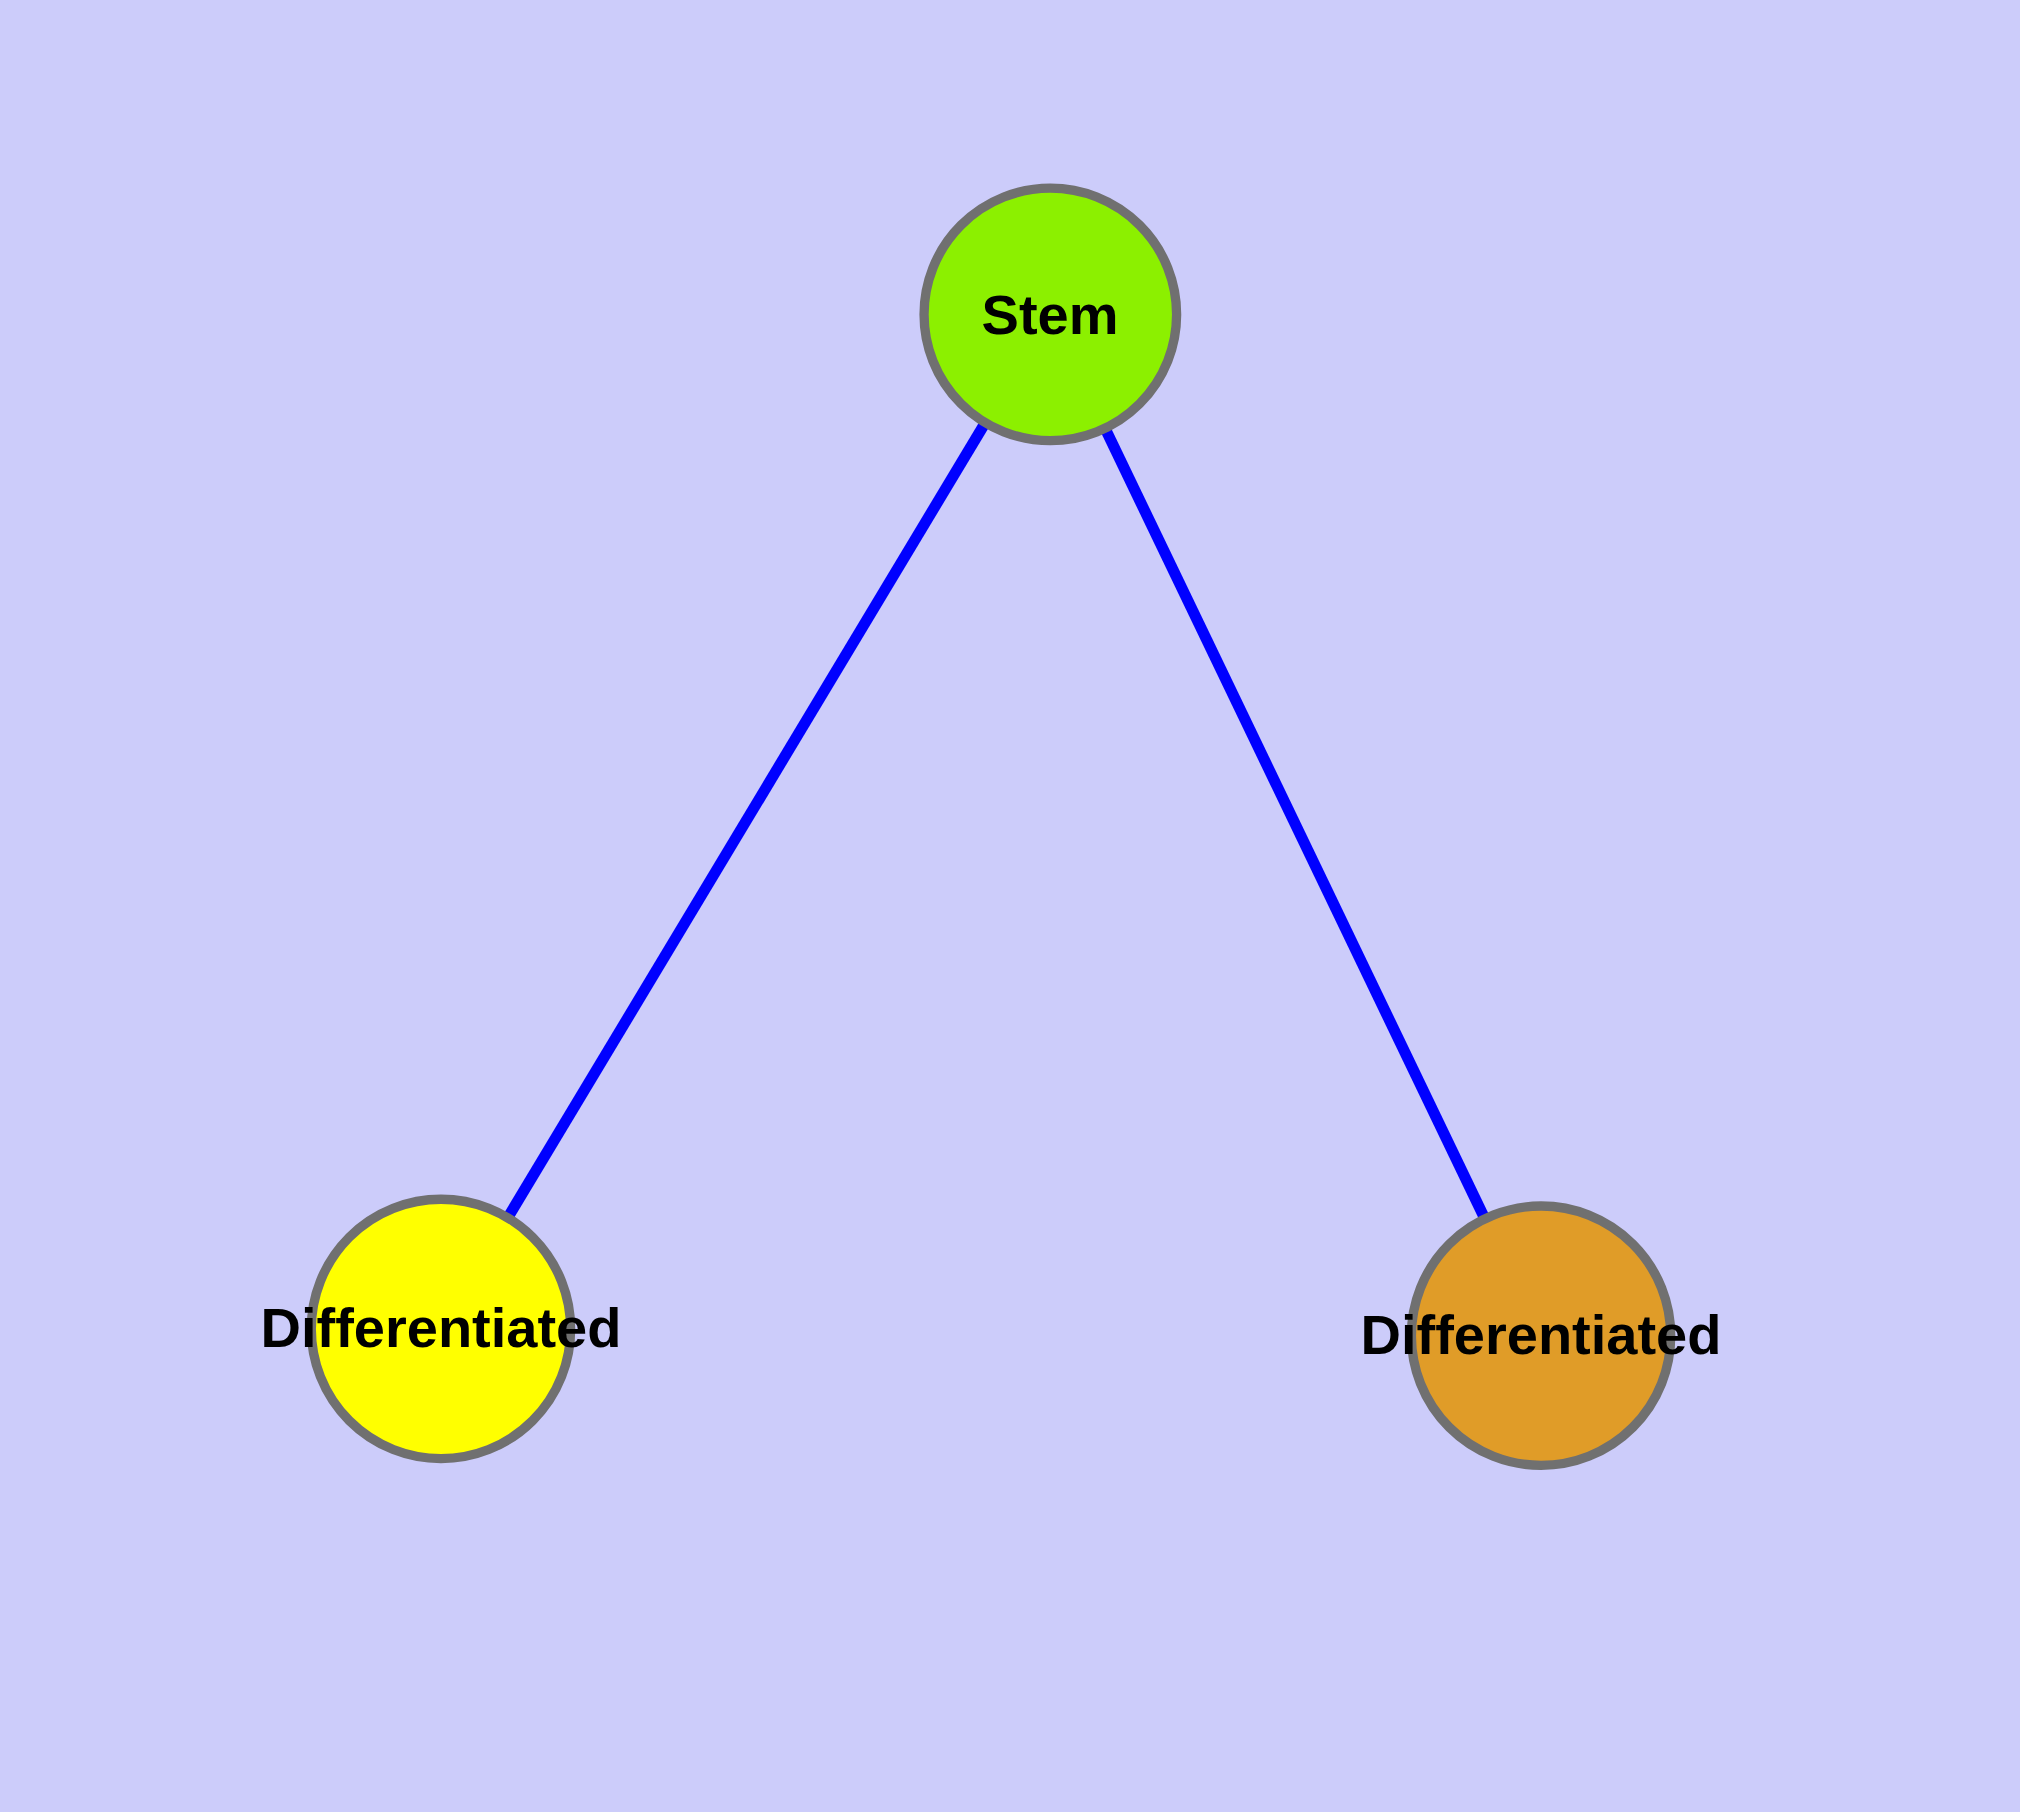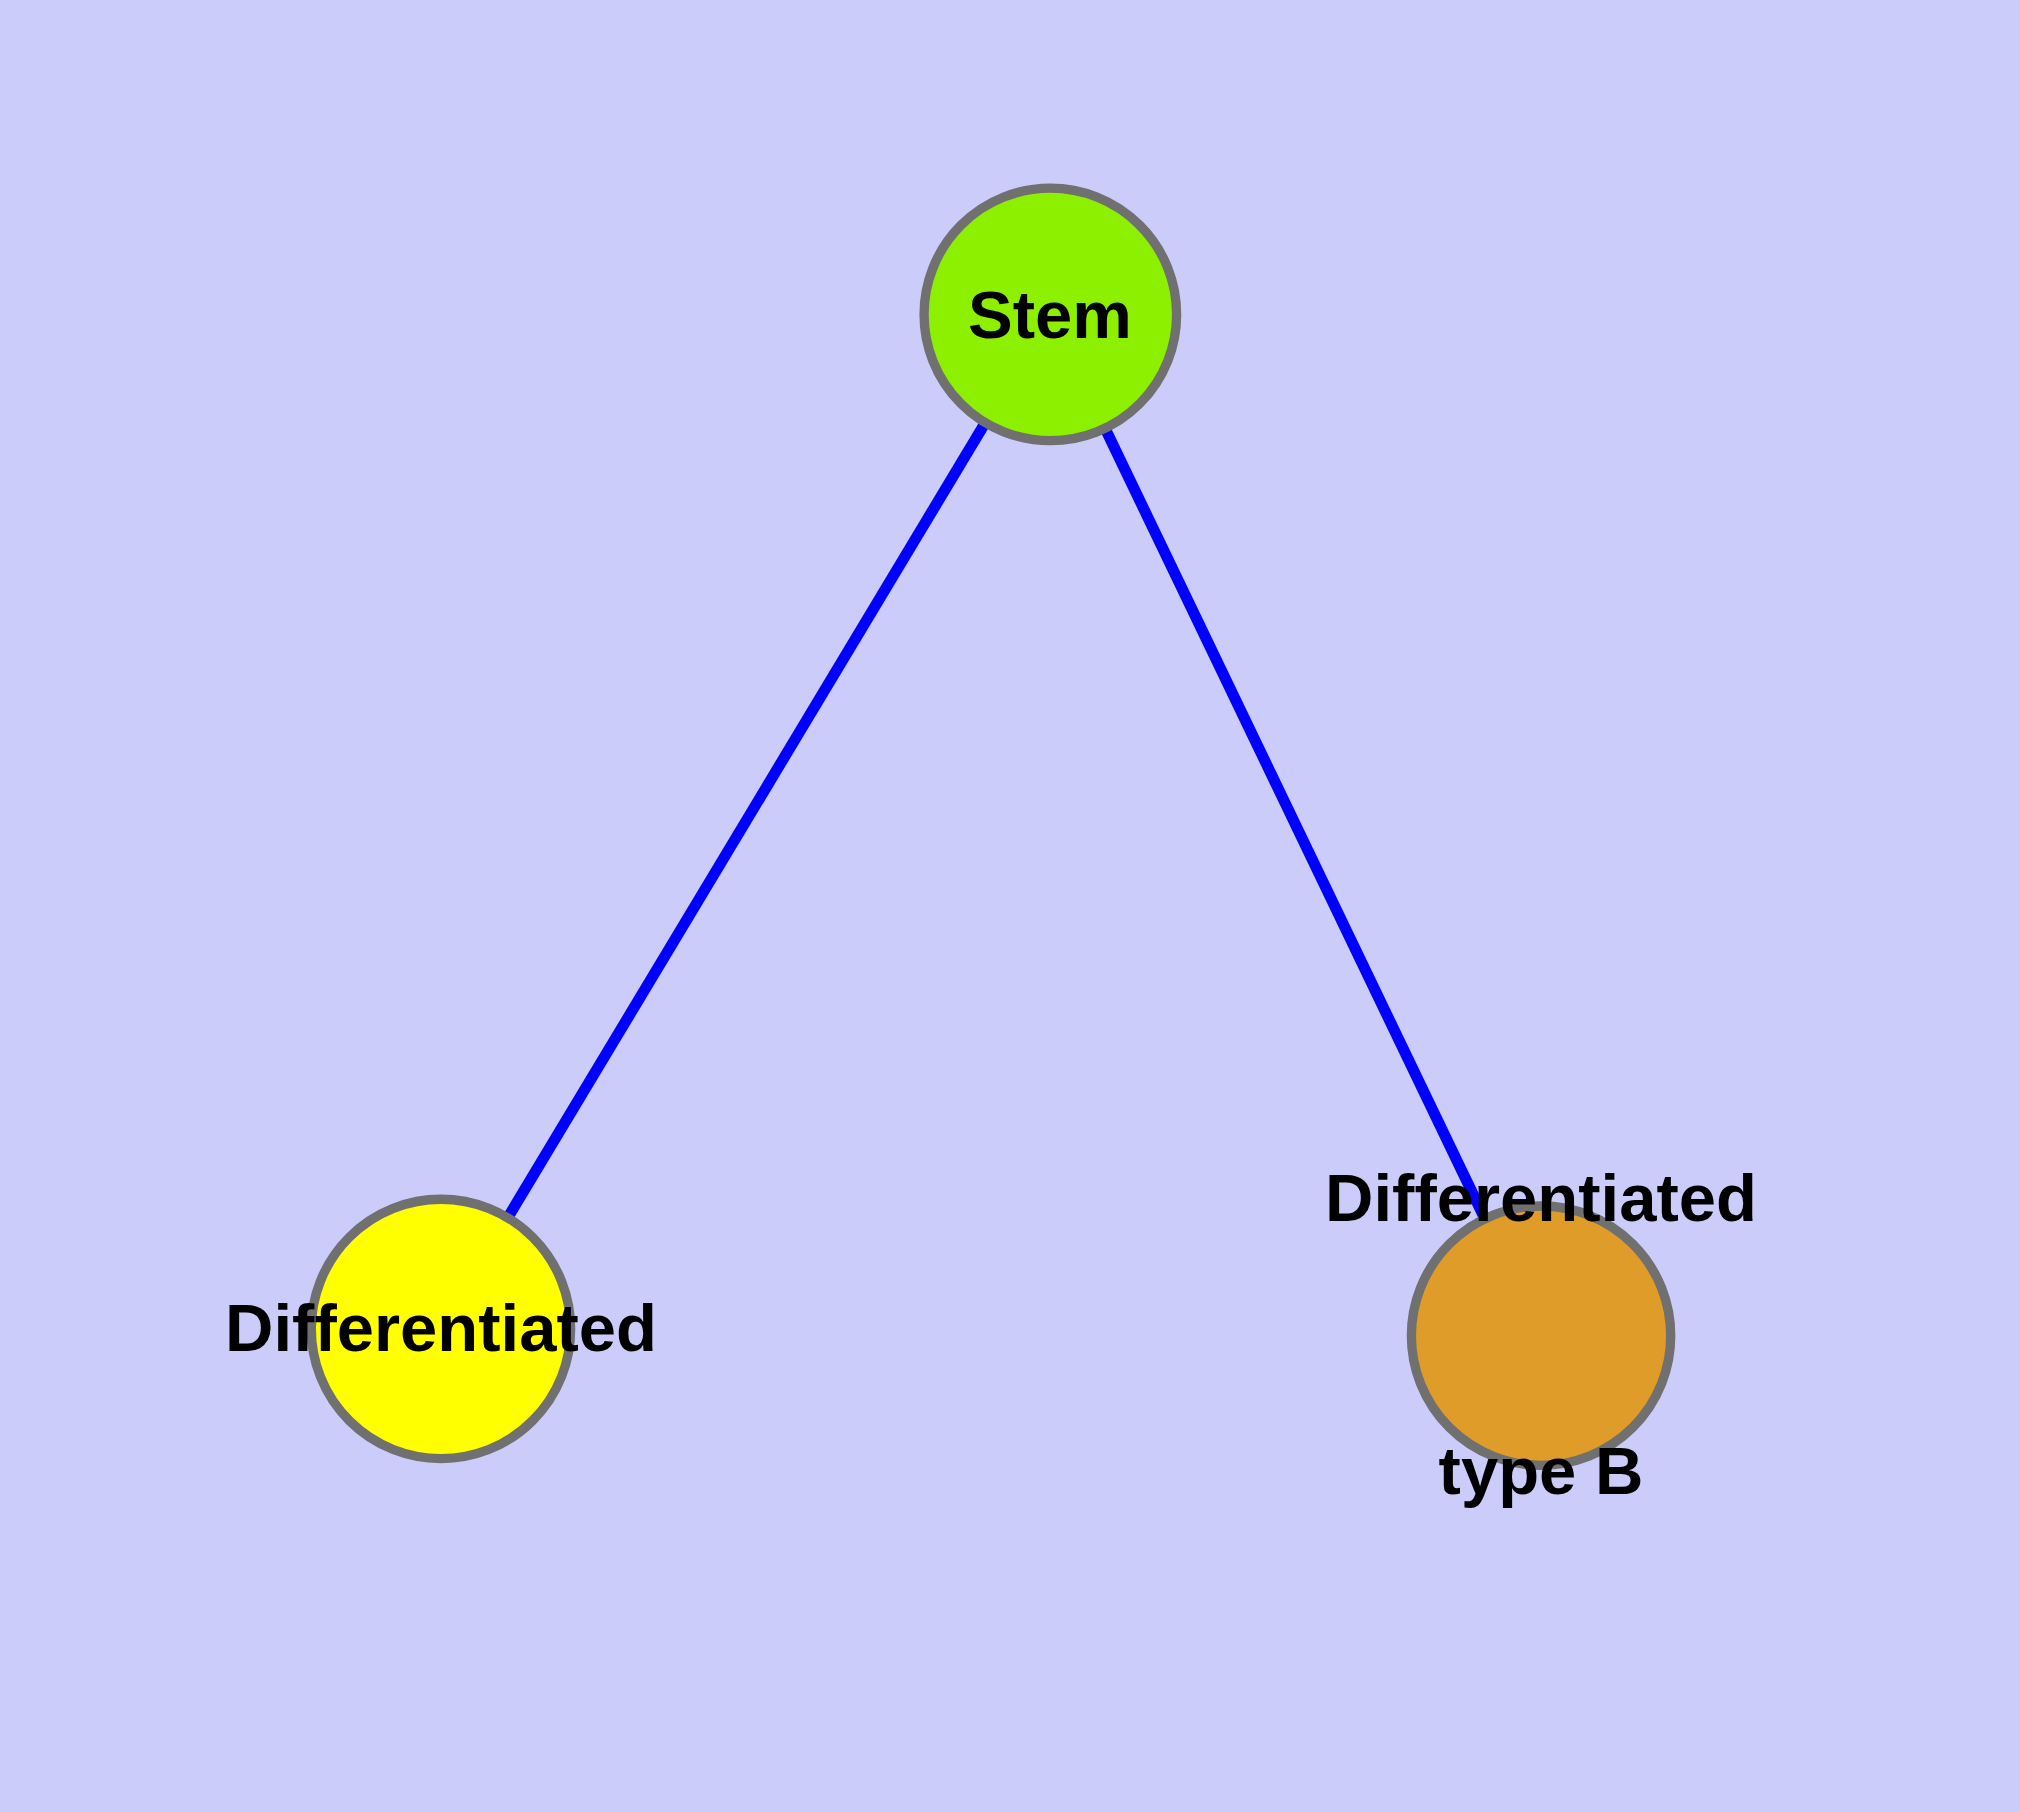--- a/index.html
+++ b/index.html
@@ -25,21 +25,21 @@
     top: 0;
     width: 2021px;
     height: 1812px;
   }
   .node-label {
     position: absolute;
     transform: translate(-50%, -50%);
     text-align: center;
     font-family: "Liberation Sans", sans-serif;
     font-weight: bold;
-    font-size: 67px;
+    font-size: 56px;
     line-height: 91px;
     color: #000000;
     white-space: pre;
     pointer-events: none;
   }
 </style>
 </head>
 <body>
 
 <div id="canvas">
@@ -59,17 +59,16 @@
   </svg>
 
   <div class="node-label" style="left:1050px; top:314px;">Stem</div>
 
   <div class="node-label" style="left:441px; top:1327px;">
     <div>Differentiated</div>
   </div>
 
   <div class="node-label" style="left:1541px; top:1334px;">
     <div>Differentiated</div>
-    <div>type B</div>
   </div>
 
 </div>
 
 
 </body></html>

